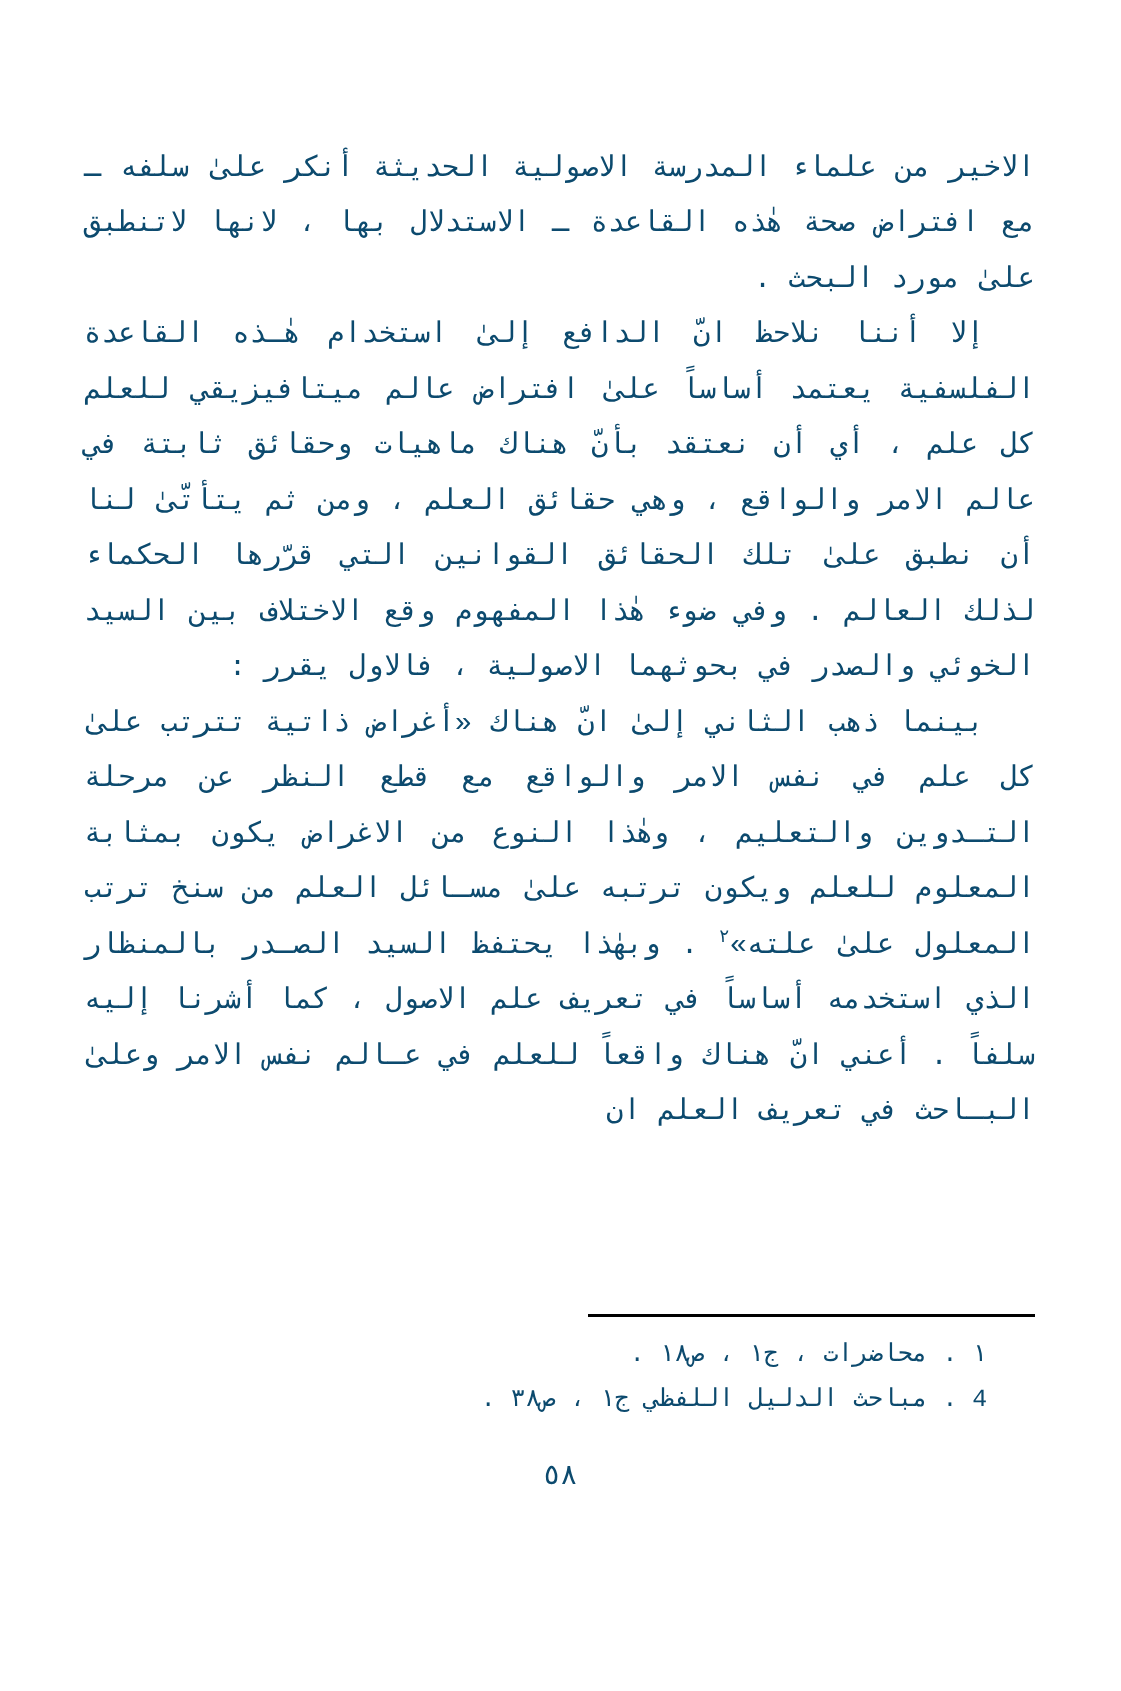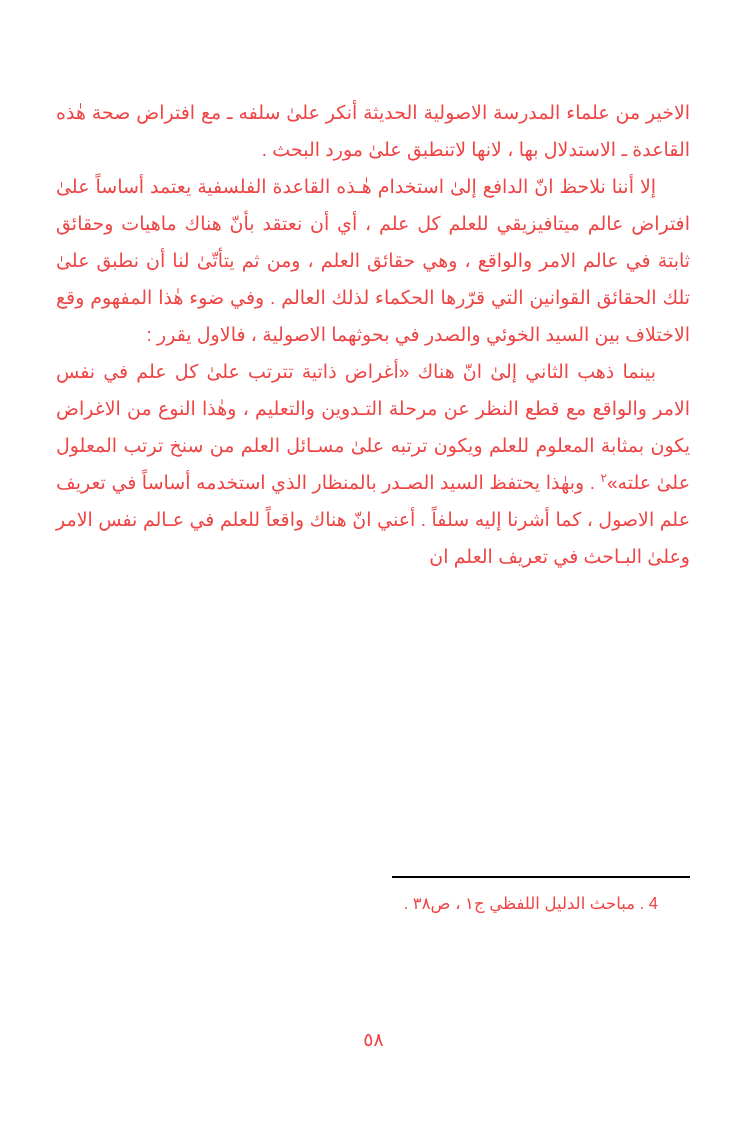--- a/index.html
+++ b/index.html
@@ -6,23 +6,23 @@
     margin: 0;
     padding: 0;
     background: #ffffff;
   }
   .page {
     position: relative;
     width: 747px;
     height: 1127px;
     margin: 0 auto;
     background: #ffffff;
-    font-family: Liberation Sans, sans-serif;
+    font-family: Liberation Mono, monospace;
     direction: rtl;
-    color: #ef4444;
+    color: #0c4a6e;
     overflow: hidden;
   }
   .text-block {
     position: absolute;
     top: 94px;
     right: 57px;
     left: 56px;
     font-size: 19px;
     line-height: 37px;
   }
@@ -58,21 +58,21 @@
     margin: 0 0 10px 0;
   }
   .footnote {
     margin: 0;
     padding-right: 32px;
     line-height: 30px;
     text-align: right;
   }
   .page-number {
     position: absolute;
-    top: 1028px;
+    top: 972px;
     left: 0;
     right: 0;
     text-align: center;
     font-size: 19px;
   }
 </style>
 </head>
 <body>
 
 <div class="page">
@@ -83,18 +83,19 @@
 
     <p class="para indent"><span>إلا أننا نلاحظ انّ الدافع إلىٰ استخدام هٰـذه القاعدة الفلسفية يعتمد أساساً علىٰ افتراض عالم ميتافيزيقي للعلم كل علم ، أي أن نعتقد بأنّ هناك ماهيات وحقائق ثابتة في عالم الامر والواقع ، وهي حقائق العلم ، ومن ثم يتأتّىٰ لنا أن نطبق علىٰ تلك الحقائق القوانين التي قرّرها الحكماء لذلك العالم . وفي ضوء هٰذا المفهوم وقع الاختلاف بين السيد الخوئي والصدر في بحوثهما الاصولية ، فالاول يقرر :</span></p>
 
 
     <p class="para indent"><span>بينما ذهب الثاني إلىٰ انّ هناك «أغراض ذاتية تترتب علىٰ كل علم في نفس الامر والواقع مع قطع النظر عن مرحلة التـدوين والتعليم ، وهٰذا النوع من الاغراض يكون بمثابة المعلوم للعلم ويكون ترتبه علىٰ مسـائل العلم من سنخ ترتب المعلول علىٰ علته»</span><sup class="fn-marker">٢</sup><span> .  وبهٰذا يحتفظ السيد الصـدر بالمنظار الذي استخدمه أساساً في تعريف علم الاصول ، كما أشرنا إليه سلفاً . أعني انّ هناك واقعاً للعلم في عـالم نفس الامر وعلىٰ البـاحث في تعريف العلم ان</span></p>
 
   </div>
 
   <div class="footnotes">
     <div class="fn-rule"></div>
+    <p class="footnote">١ . محاضرات ، ج١ ، ص١٨ .</p>
     <p class="footnote">4 . مباحث الدليل اللفظي ج١ ، ص٣٨ .</p>
   </div>
 
   <div class="page-number">٥٨</div>
 
 </div>
 
 </body></html>

